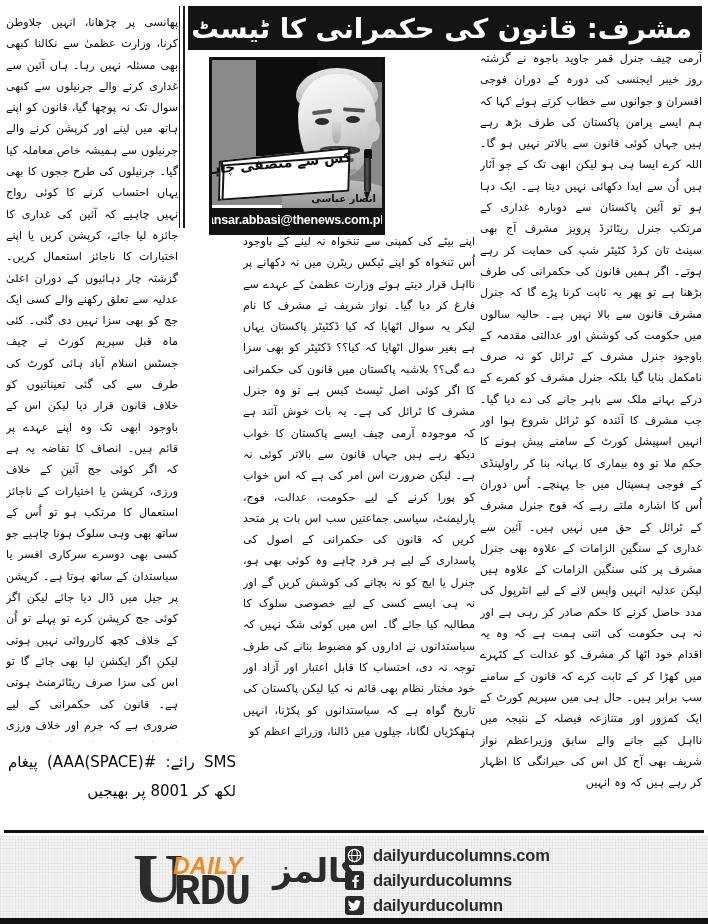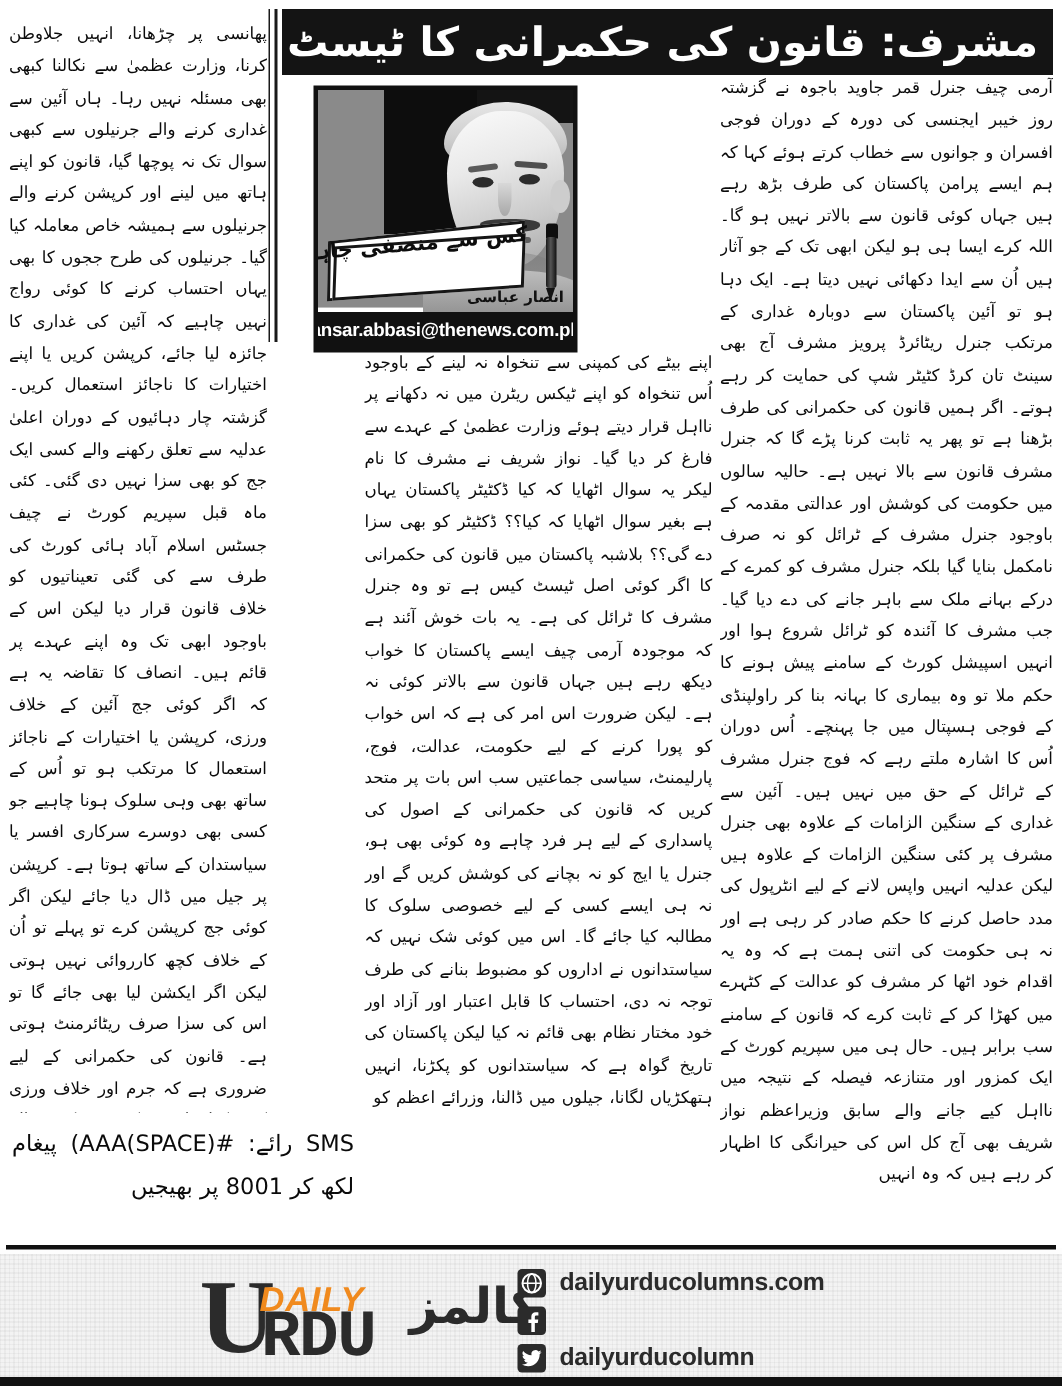--- a/index.html
+++ b/index.html
@@ -466,20 +466,21 @@
         </span>
         <span class="shandle">dailyurducolumns.com</span>
       </div>
 
       <div class="social-row">
         <span class="sicon">
           <svg width="15" height="15" viewBox="0 0 16 16">
             <path d="M10.2 16V9.6h2.1l.32-2.5H10.2V5.5c0-.72.2-1.2 1.23-1.2h1.3V2.07C12.5 2.03 11.73 2 10.84 2 8.98 2 7.7 3.14 7.7 5.23V7.1H5.6v2.5h2.1V16z" fill="#ffffff"></path>
           </svg>
         </span>
+        <span class="shandle">dailyurducolumns</span>
       </div>
 
       <div class="social-row">
         <span class="sicon">
           <svg width="15" height="15" viewBox="0 0 16 16">
             <path d="M15 3.6c-.52.23-1.08.39-1.66.46.6-.36 1.06-.93 1.27-1.6-.56.33-1.18.57-1.84.7a2.88 2.88 0 0 0-4.92 2.63A8.2 8.2 0 0 1 1.9 2.77a2.88 2.88 0 0 0 .9 3.85c-.48-.01-.92-.15-1.31-.36v.04c0 1.4.99 2.56 2.3 2.83-.24.06-.5.1-.76.1-.18 0-.37-.02-.54-.05a2.89 2.89 0 0 0 2.7 2A5.79 5.79 0 0 1 1 12.37a8.17 8.17 0 0 0 4.42 1.3c5.3 0 8.2-4.4 8.2-8.2v-.38A5.84 5.84 0 0 0 15 3.6z" fill="#ffffff"></path>
           </svg>
         </span>
         <span class="shandle">dailyurducolumn</span>
       </div>

